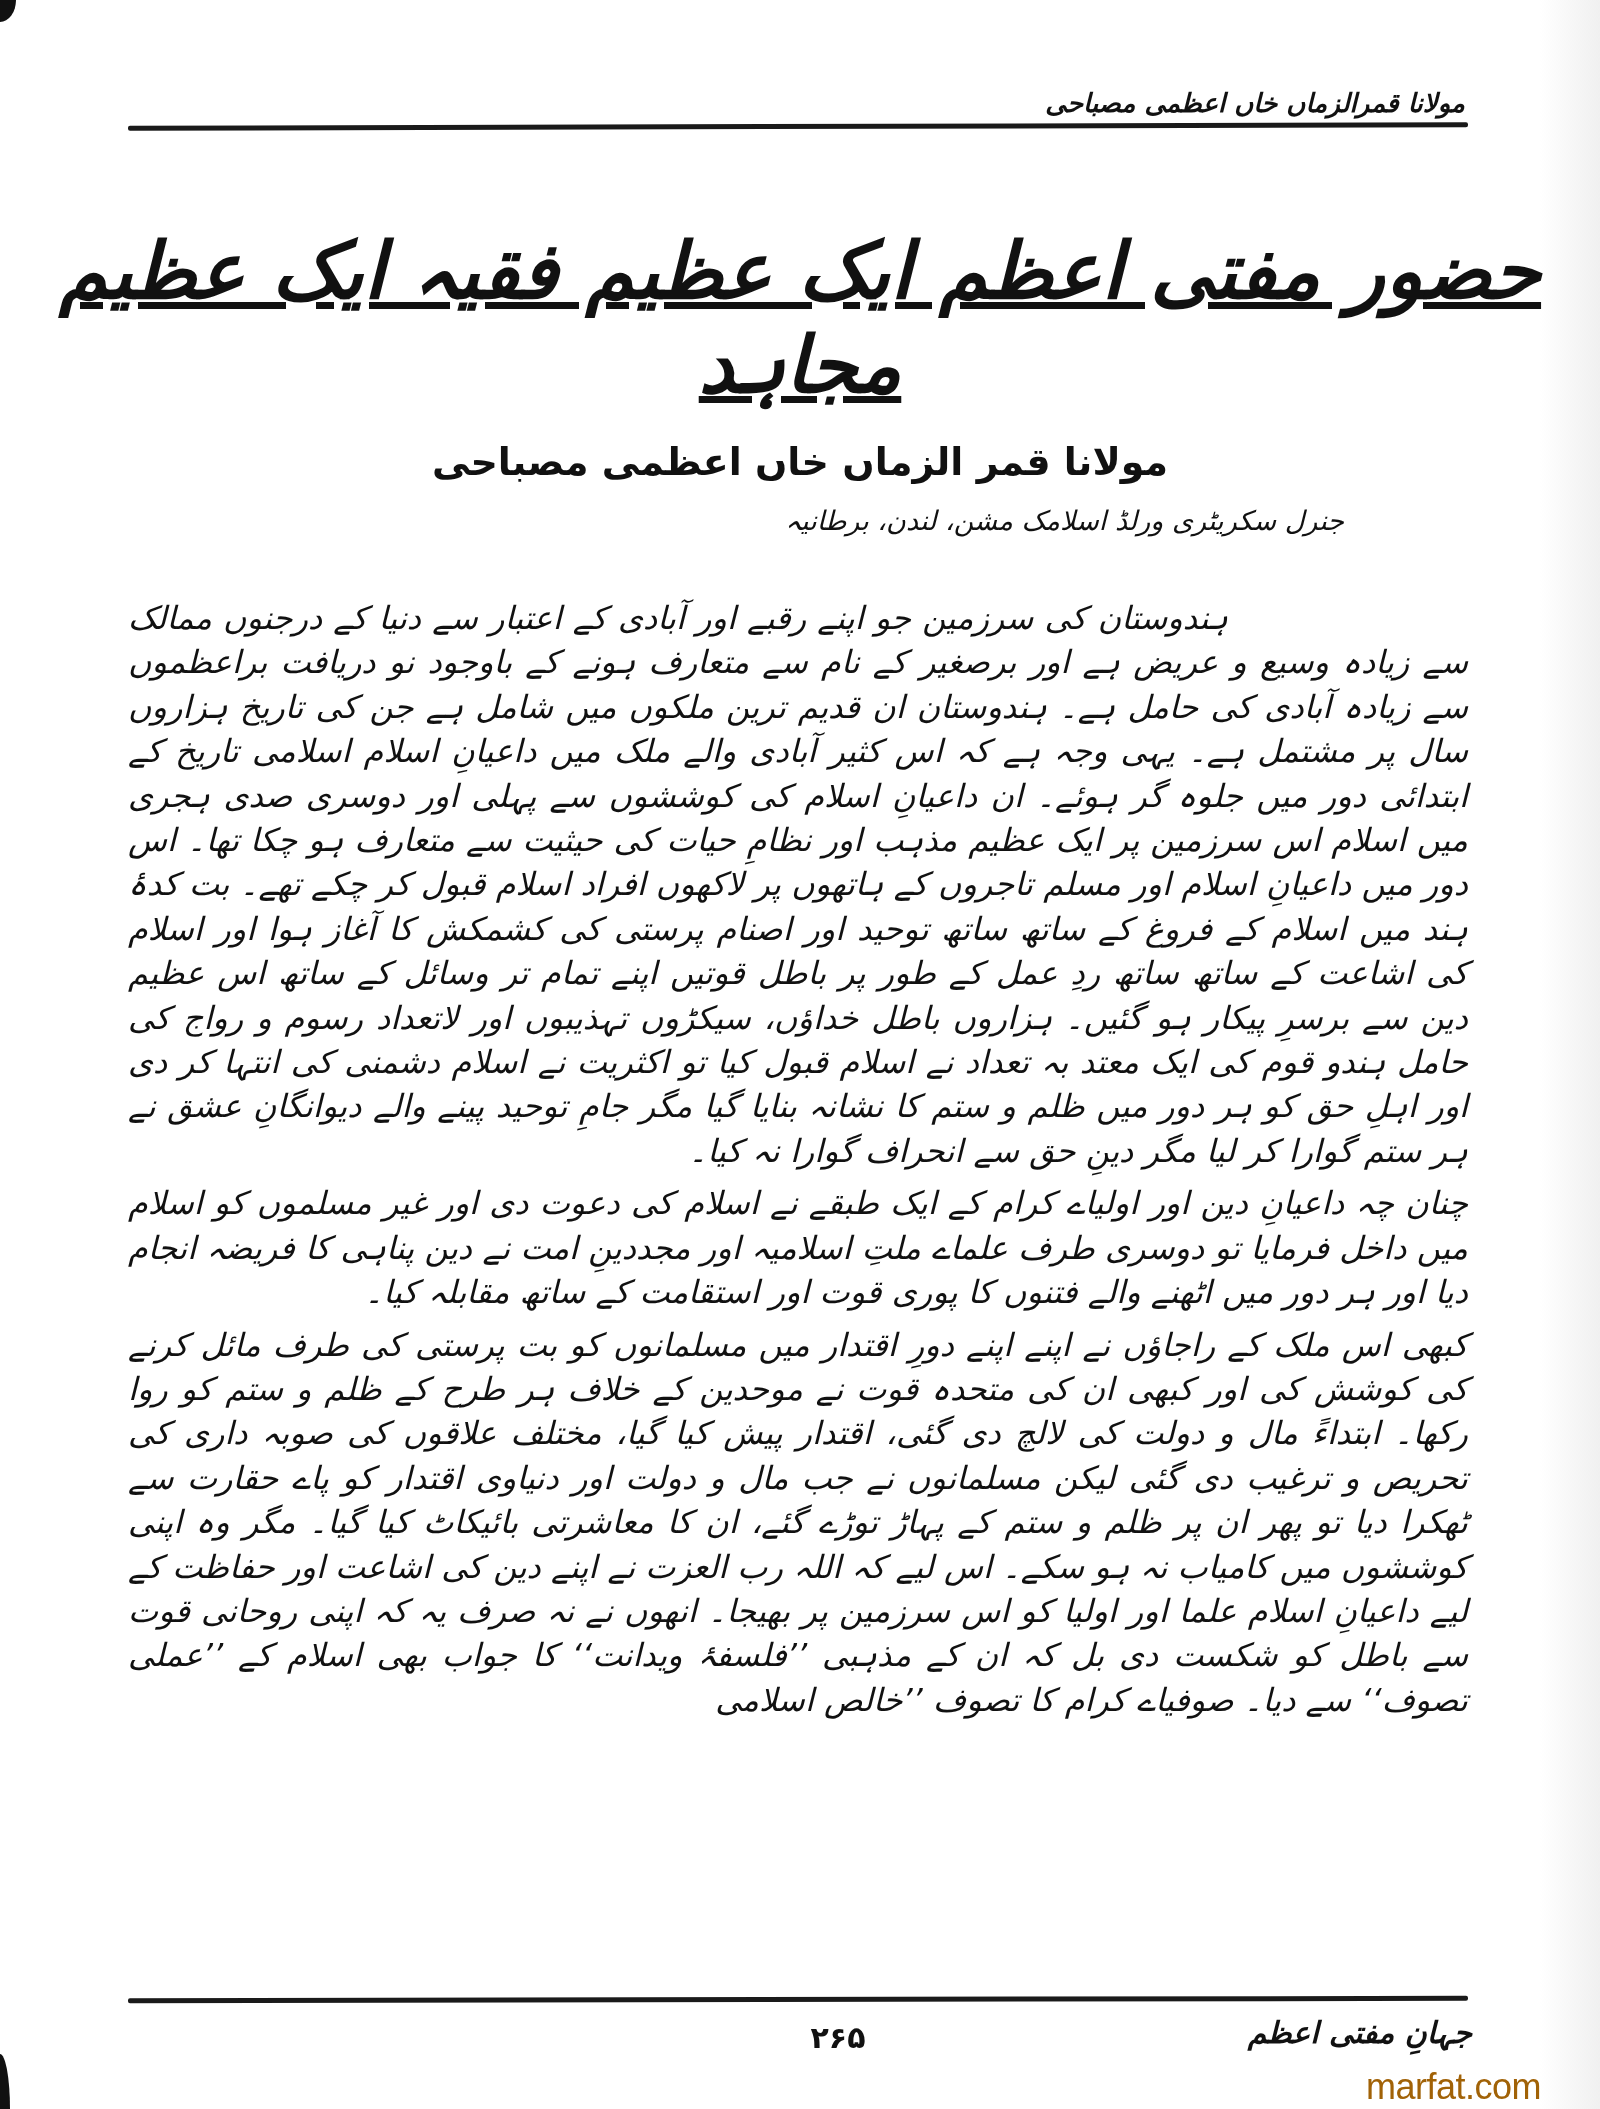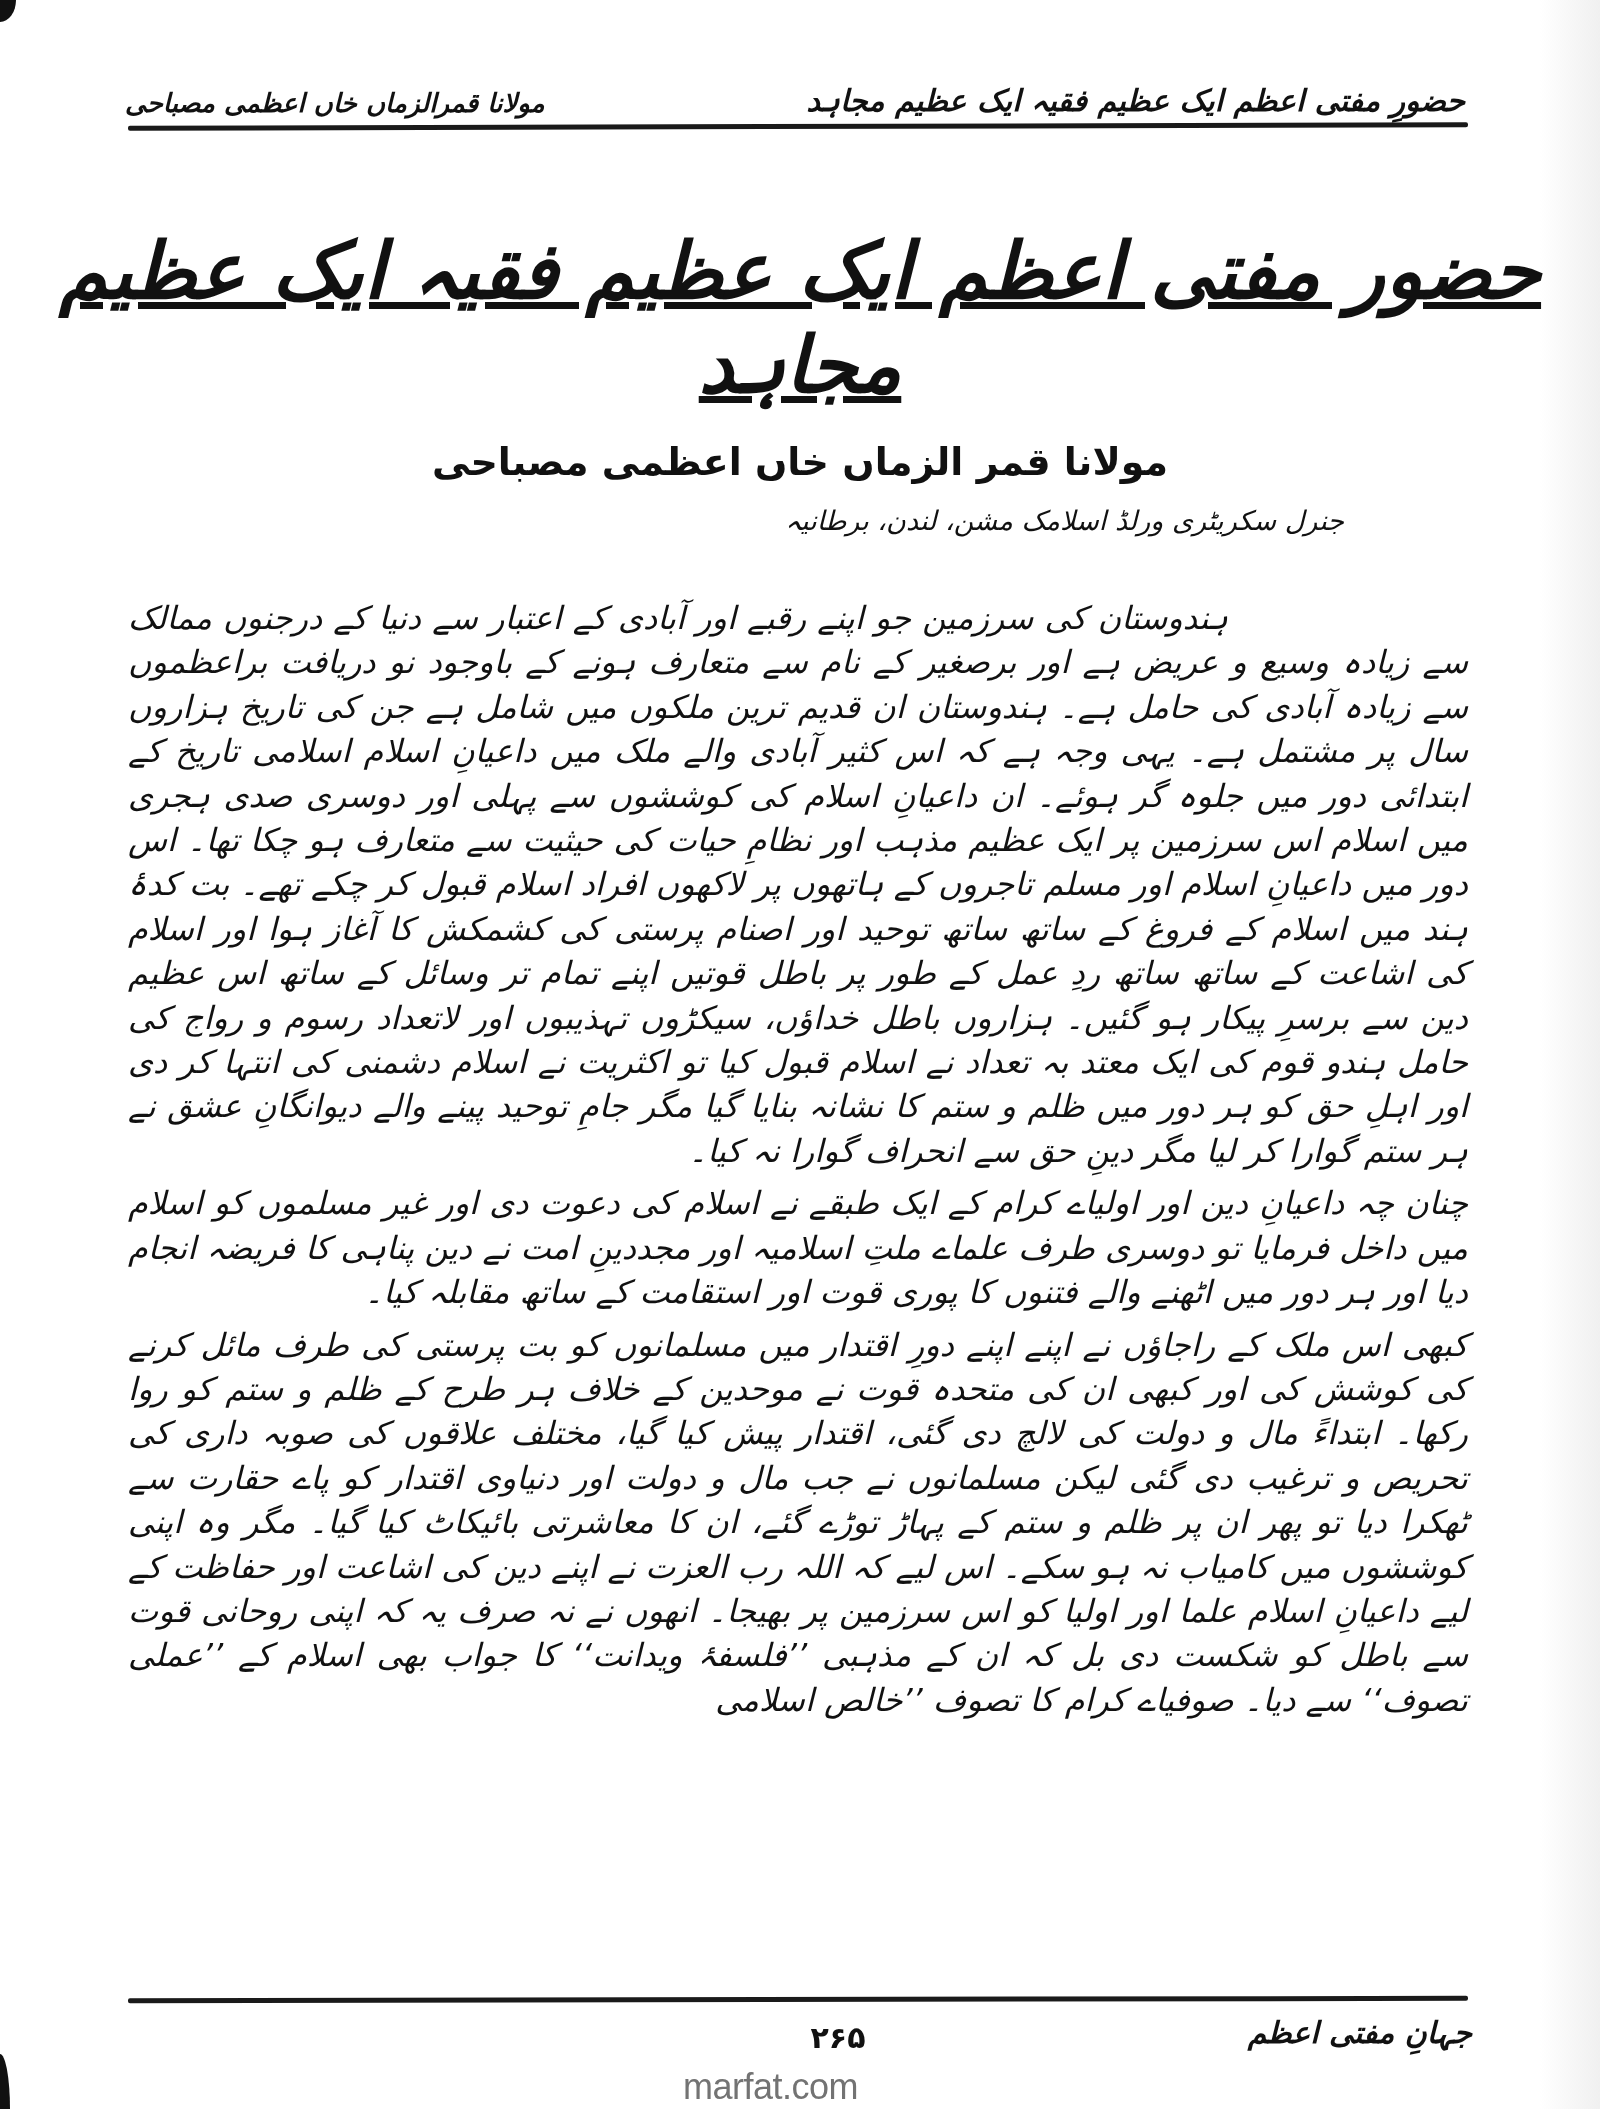--- a/index.html
+++ b/index.html
@@ -55,34 +55,33 @@
     .body-text p.gap-before { margin-top: 8px; }
     .page-number {
       position: absolute; top: 2020px; left: 0; width: 1600px; text-align: center;
       font-size: 30px; font-weight: bold; direction: rtl; padding-left: 38px;
     }
     .footer-title {
       position: absolute; top: 2015px; right: 128px; direction: rtl;
       font-size: 30px; font-weight: bold; font-style: italic;
     }
     .watermark {
-      position: absolute; top: 2066px; left: 0; width: 1541px; text-align: center;
-      font-family: "Liberation Sans", sans-serif; font-size: 36px; color: #737373;
+      position: absolute; top: 2066px; left: 0; width: 1541px; text-align: right;
+      font-family: "Liberation Sans", sans-serif; font-size: 36px; color: #a16207;
       letter-spacing: -0.5px;
     }
   </style>
 </head>
 <body>
 
 <div class="scan-corner-tl"></div>
 <div class="scan-corner-bl"></div>
 <div class="scan-shade-right"></div>
 
 <header class="running-header">
-  <span class="rh-title">حضورِ مفتی اعظم ایک عظیم فقیہ ایک عظیم مجاہد</span>
   <span class="rh-author">مولانا قمرالزماں خاں اعظمی مصباحی</span>
 </header>
 <div class="rule top"></div>
 
 <h1 class="main-title" style="margin:0;">حضور مفتی اعظم ایک عظیم فقیہ ایک عظیم مجاہد</h1>
 <div class="byline">مولانا قمر الزماں خاں اعظمی مصباحی</div>
 <div class="affiliation">جنرل سکریٹری ورلڈ اسلامک مشن، لندن، برطانیہ</div>
 
 <main class="body-text">
   <p class="indent">ہندوستان کی سرزمین جو اپنے رقبے اور آبادی کے اعتبار سے دنیا کے درجنوں ممالک سے زیادہ وسیع و عریض ہے اور برصغیر کے نام سے متعارف ہونے کے باوجود نو دریافت براعظموں سے زیادہ آبادی کی حامل ہے۔ ہندوستان ان قدیم ترین ملکوں میں شامل ہے جن کی تاریخ ہزاروں سال پر مشتمل ہے۔ یہی وجہ ہے کہ اس کثیر آبادی والے ملک میں داعیانِ اسلام اسلامی تاریخ کے ابتدائی دور میں جلوہ گر ہوئے۔ ان داعیانِ اسلام کی کوششوں سے پہلی اور دوسری صدی ہجری میں اسلام اس سرزمین پر ایک عظیم مذہب اور نظامِ حیات کی حیثیت سے متعارف ہو چکا تھا۔ اس دور میں داعیانِ اسلام اور مسلم تاجروں کے ہاتھوں پر لاکھوں افراد اسلام قبول کر چکے تھے۔ بت کدۂ ہند میں اسلام کے فروغ کے ساتھ ساتھ توحید اور اصنام پرستی کی کشمکش کا آغاز ہوا اور اسلام کی اشاعت کے ساتھ ساتھ ردِ عمل کے طور پر باطل قوتیں اپنے تمام تر وسائل کے ساتھ اس عظیم دین سے برسرِ پیکار ہو گئیں۔ ہزاروں باطل خداؤں، سیکڑوں تہذیبوں اور لاتعداد رسوم و رواج کی حامل ہندو قوم کی ایک معتد بہ تعداد نے اسلام قبول کیا تو اکثریت نے اسلام دشمنی کی انتہا کر دی اور اہلِ حق کو ہر دور میں ظلم و ستم کا نشانہ بنایا گیا مگر جامِ توحید پینے والے دیوانگانِ عشق نے ہر ستم گوارا کر لیا مگر دینِ حق سے انحراف گوارا نہ کیا۔</p>

